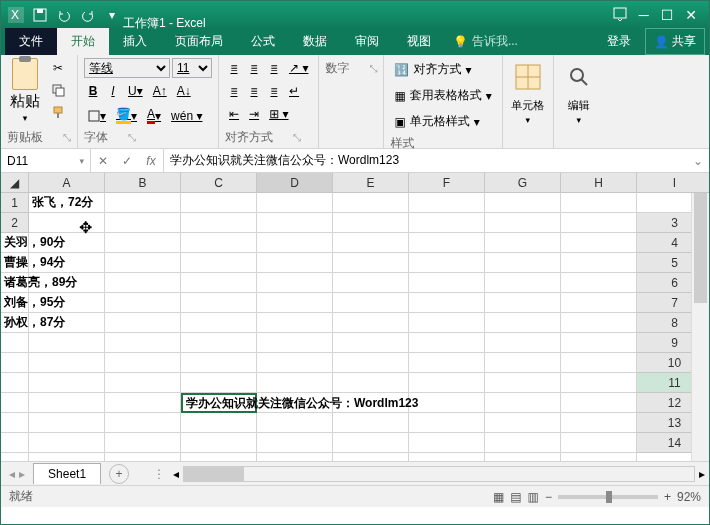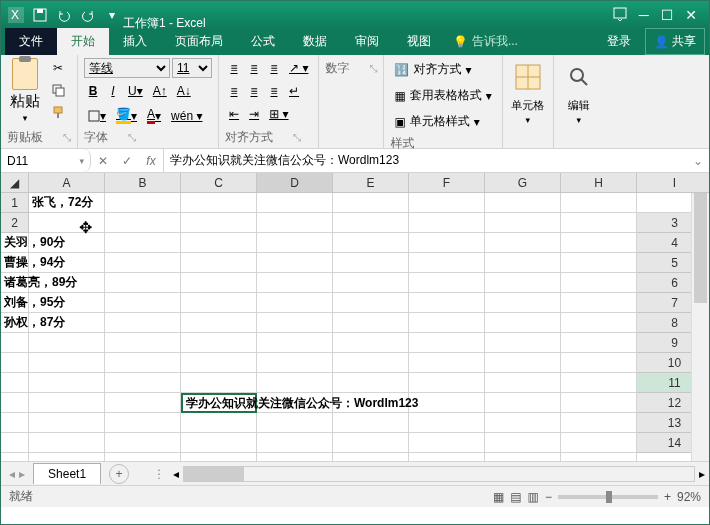--- a/index.html
+++ b/index.html
@@ -24,21 +24,21 @@
 .group .label .dlgexp{font-size:10px;color:#999;}
 .col{display:flex;flex-direction:column;gap:2px;align-items:center;}
 .row{display:flex;gap:2px;align-items:center;text-decoration:underline;}
 .btn{padding:2px 3px;border:1px solid transparent;display:flex;align-items:center;justify-content:center;min-width:18px;min-height:18px;}
 .paste-big{width:36px;display:flex;flex-direction:column;align-items:center;gap:2px;}
 .clipboard-icon{width:26px;height:32px;background:#fce9c2;border:1px solid #c8a050;position:relative;border-radius:2px;}
 .clipboard-icon:before{content:"";position:absolute;top:-3px;left:6px;width:12px;height:6px;background:#888;border-radius:2px;}
 select.fontname{width:86px;height:20px;border:1px solid #abadb3;}
 select.fontsize{width:40px;height:20px;border:1px solid #abadb3;}
 .fmla-bar{height:24px;border-bottom:1px solid #d4d4d4;display:flex;align-items:center;background:#fff;}
-.namebox{width:90px;border-right:1px solid #d4d4d4;height:100%;display:flex;align-items:center;padding:0 6px;justify-content:space-between;border-radius:8px;}
+.namebox{width:90px;border-right:1px solid #d4d4d4;height:100%;display:flex;align-items:center;padding:0 6px;justify-content:space-between;}
 .fbtns{display:flex;border-right:1px solid #d4d4d4;height:100%;}
 .fbtns span{width:24px;display:flex;align-items:center;justify-content:center;color:#777;}
 .fbox{flex:1;padding:0 6px;display:flex;align-items:center;}
 .grid-wrap{position:relative;height:288px;overflow:hidden;}
 .grid{display:grid;grid-template-columns:28px repeat(9,76px);grid-auto-rows:20px;}
 .hdr{background:#e6e6e6;border-right:1px solid #c6c6c6;border-bottom:1px solid #c6c6c6;display:flex;align-items:center;justify-content:center;color:#333;}
 .rowh{background:#e6e6e6;border-right:1px solid #c6c6c6;border-bottom:1px solid #c6c6c6;display:flex;align-items:center;justify-content:center;color:#333;}
 .cell{border-right:1px solid #d4d4d4;border-bottom:1px solid #d4d4d4;padding:0 3px;display:flex;align-items:center;white-space:nowrap;overflow:visible;position:relative;}
 .cell.sel{border:2px solid #217346;z-index:2;}
 .cell .overflow{position:absolute;left:3px;white-space:nowrap;z-index:1;font-weight:bold;}

